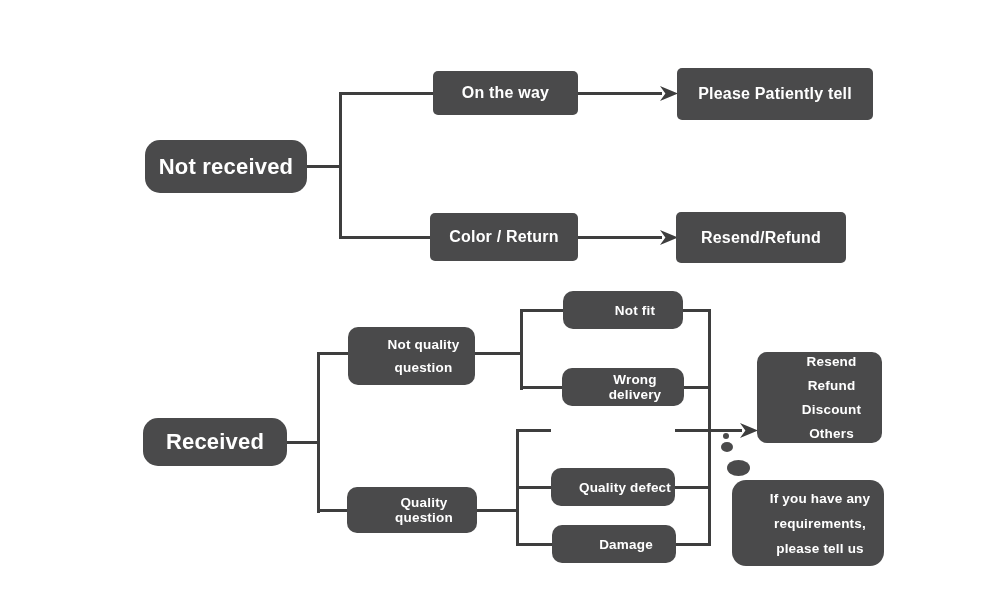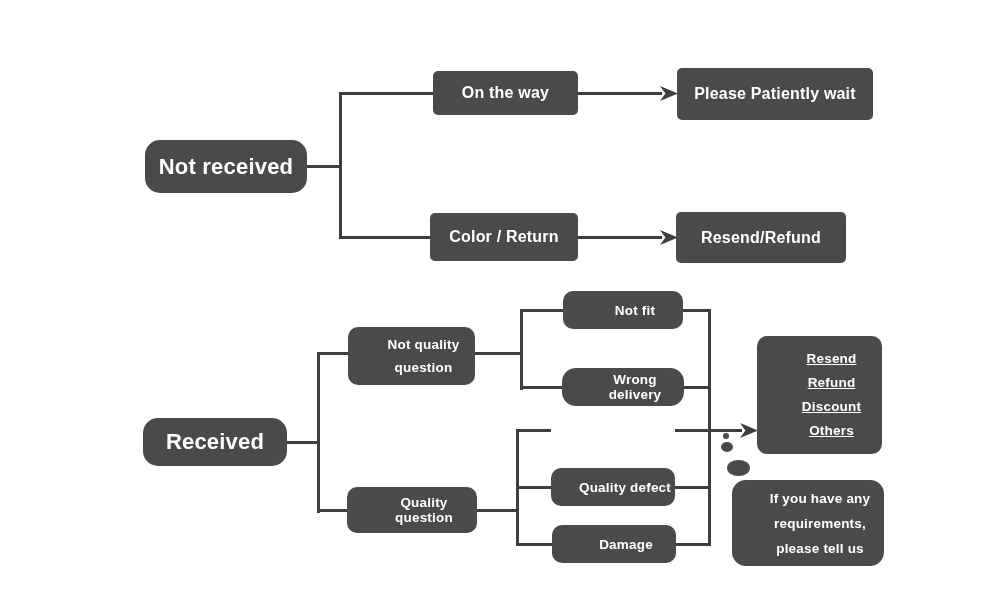--- a/index.html
+++ b/index.html
@@ -60,21 +60,21 @@
   <div class="line" style="left:339px;top:236px;width:91px;height:3px;"></div>
 
   <div class="node md" style="left:433px;top:71px;width:145px;height:44px;">
     <span class="ln">On the way</span>
   </div>
 
   <div class="line" style="left:578px;top:92px;width:84px;height:3px;"></div>
   <div class="arrowhead" style="left:660px;top:86px;"></div>
 
   <div class="node md" style="left:677px;top:68px;width:196px;height:52px;">
-    <span class="ln">Please Patiently wait</span>
+    <span class="ln">Please Patiently tell</span>
   </div>
 
   <div class="node md" style="left:430px;top:213px;width:148px;height:48px;">
     <span class="ln">Color / Return</span>
   </div>
 
   <div class="line" style="left:578px;top:236px;width:84px;height:3px;"></div>
   <div class="arrowhead" style="left:660px;top:230px;"></div>
 
   <div class="node md" style="left:676px;top:212px;width:170px;height:51px;">
@@ -106,41 +106,41 @@
 
   <div class="line" style="left:477px;top:509px;width:41px;height:3px;"></div>
   <div class="line" style="left:516px;top:429px;width:3px;height:117px;"></div>
   <div class="line" style="left:516px;top:429px;width:35px;height:3px;"></div>
   <div class="line" style="left:516px;top:486px;width:35px;height:3px;"></div>
   <div class="line" style="left:516px;top:543px;width:36px;height:3px;"></div>
 
   <div class="node sm" style="left:563px;top:291px;width:120px;height:38px;">
     <span class="ln">Not fit</span>
   </div>
-  <div class="node sm" style="left:562px;top:368px;width:122px;height:38px;border-radius:14px;">
+  <div class="node sm" style="left:562px;top:368px;width:122px;height:38px;">
     <span class="ln">Wrong delivery</span>
   </div>
   <div class="node sm" style="left:551px;top:468px;width:124px;height:38px;">
     <span class="ln">Quality defect</span>
   </div>
   <div class="node sm" style="left:552px;top:525px;width:124px;height:38px;">
     <span class="ln">Damage</span>
   </div>
 
   <div class="line" style="left:683px;top:309px;width:27px;height:3px;"></div>
   <div class="line" style="left:684px;top:386px;width:26px;height:3px;"></div>
   <div class="line" style="left:675px;top:429px;width:35px;height:3px;"></div>
   <div class="line" style="left:675px;top:486px;width:35px;height:3px;"></div>
   <div class="line" style="left:676px;top:543px;width:34px;height:3px;"></div>
   <div class="line" style="left:708px;top:309px;width:3px;height:237px;"></div>
 
   <div class="line" style="left:710px;top:429px;width:32px;height:3px;"></div>
   <div class="arrowhead" style="left:740px;top:423px;"></div>
 
-  <div class="node sm lh24" style="left:757px;top:336px;width:125px;height:118px;text-decoration:underline;">
+  <div class="node sm lh24" style="left:757px;top:352px;width:125px;height:91px;">
     <span class="ln">Resend</span>
     <span class="ln">Refund</span>
     <span class="ln">Discount</span>
     <span class="ln">Others</span>
   </div>
 
   <div class="dot" style="left:723px;top:433px;width:6px;height:6px;"></div>
   <div class="dot" style="left:721px;top:442px;width:12px;height:10px;"></div>
   <div class="dot" style="left:727px;top:460px;width:23px;height:16px;"></div>
 

